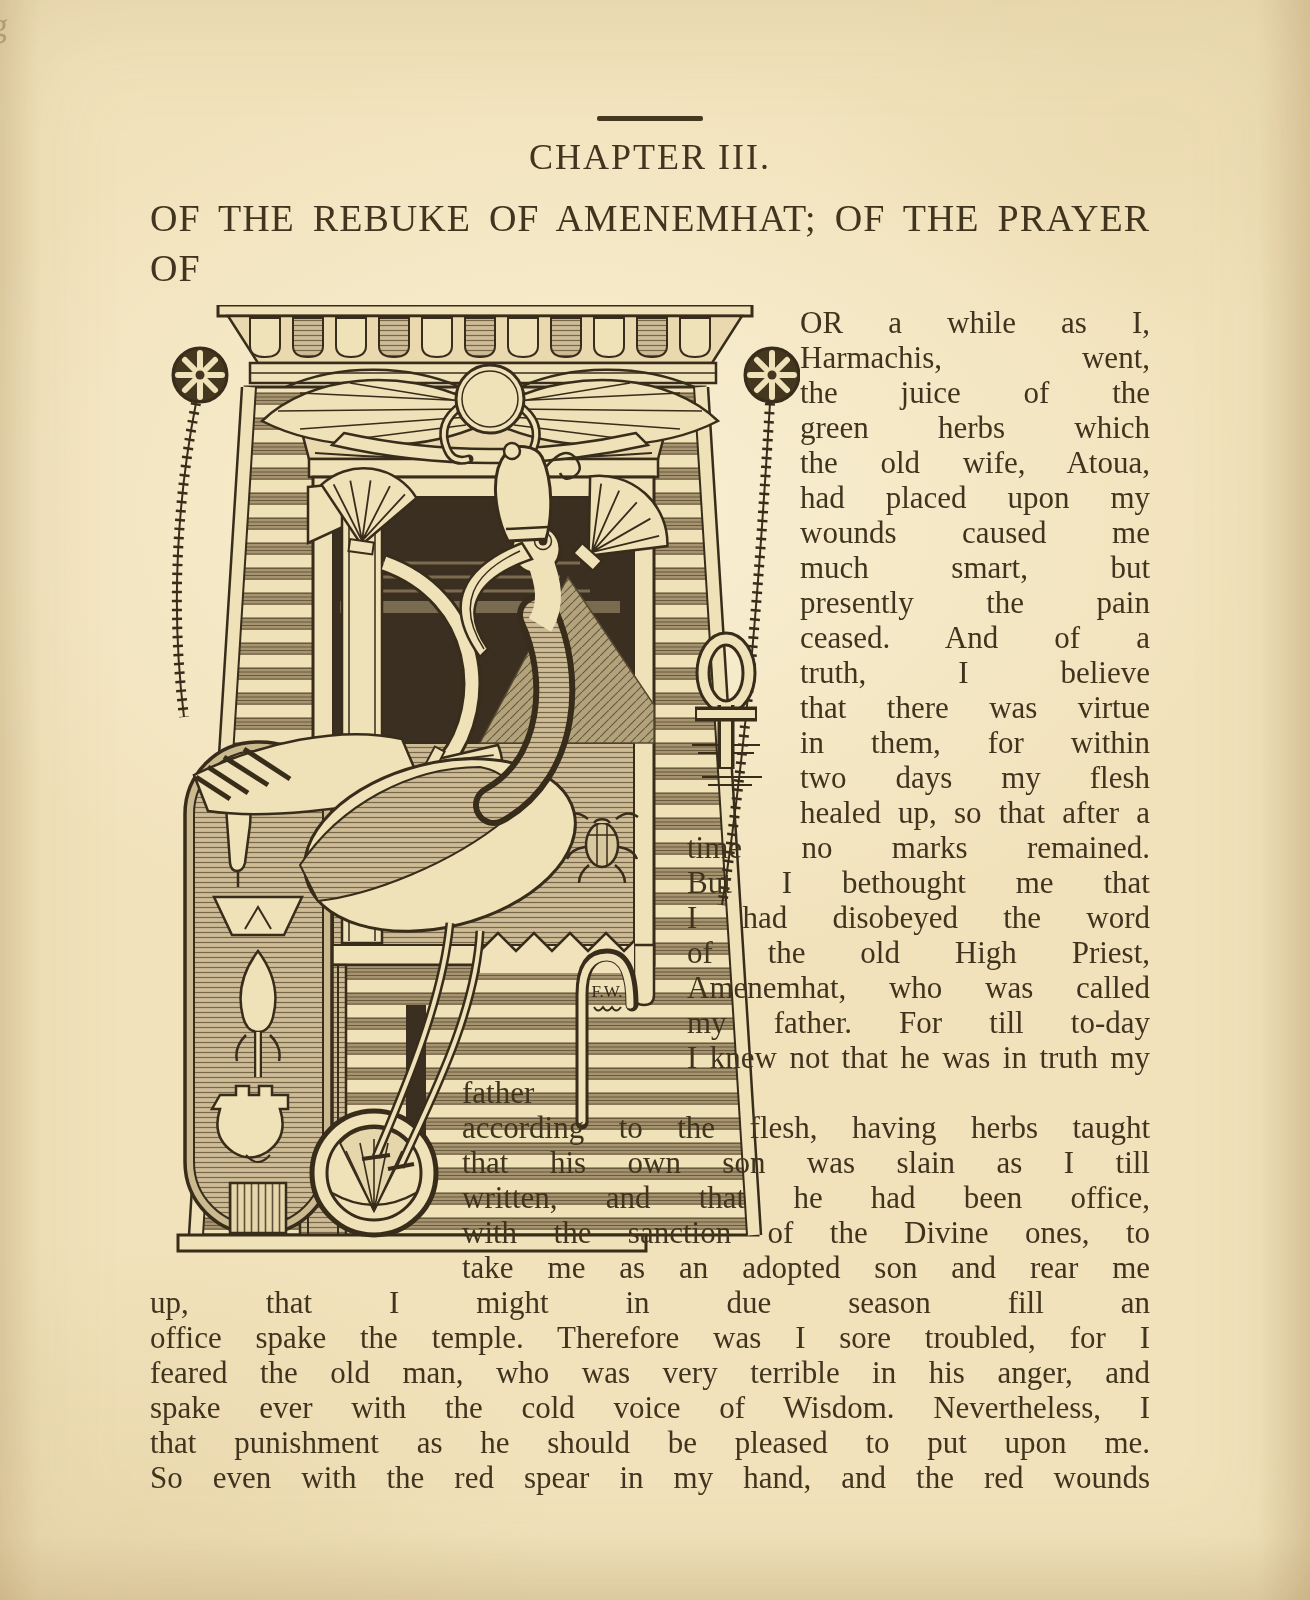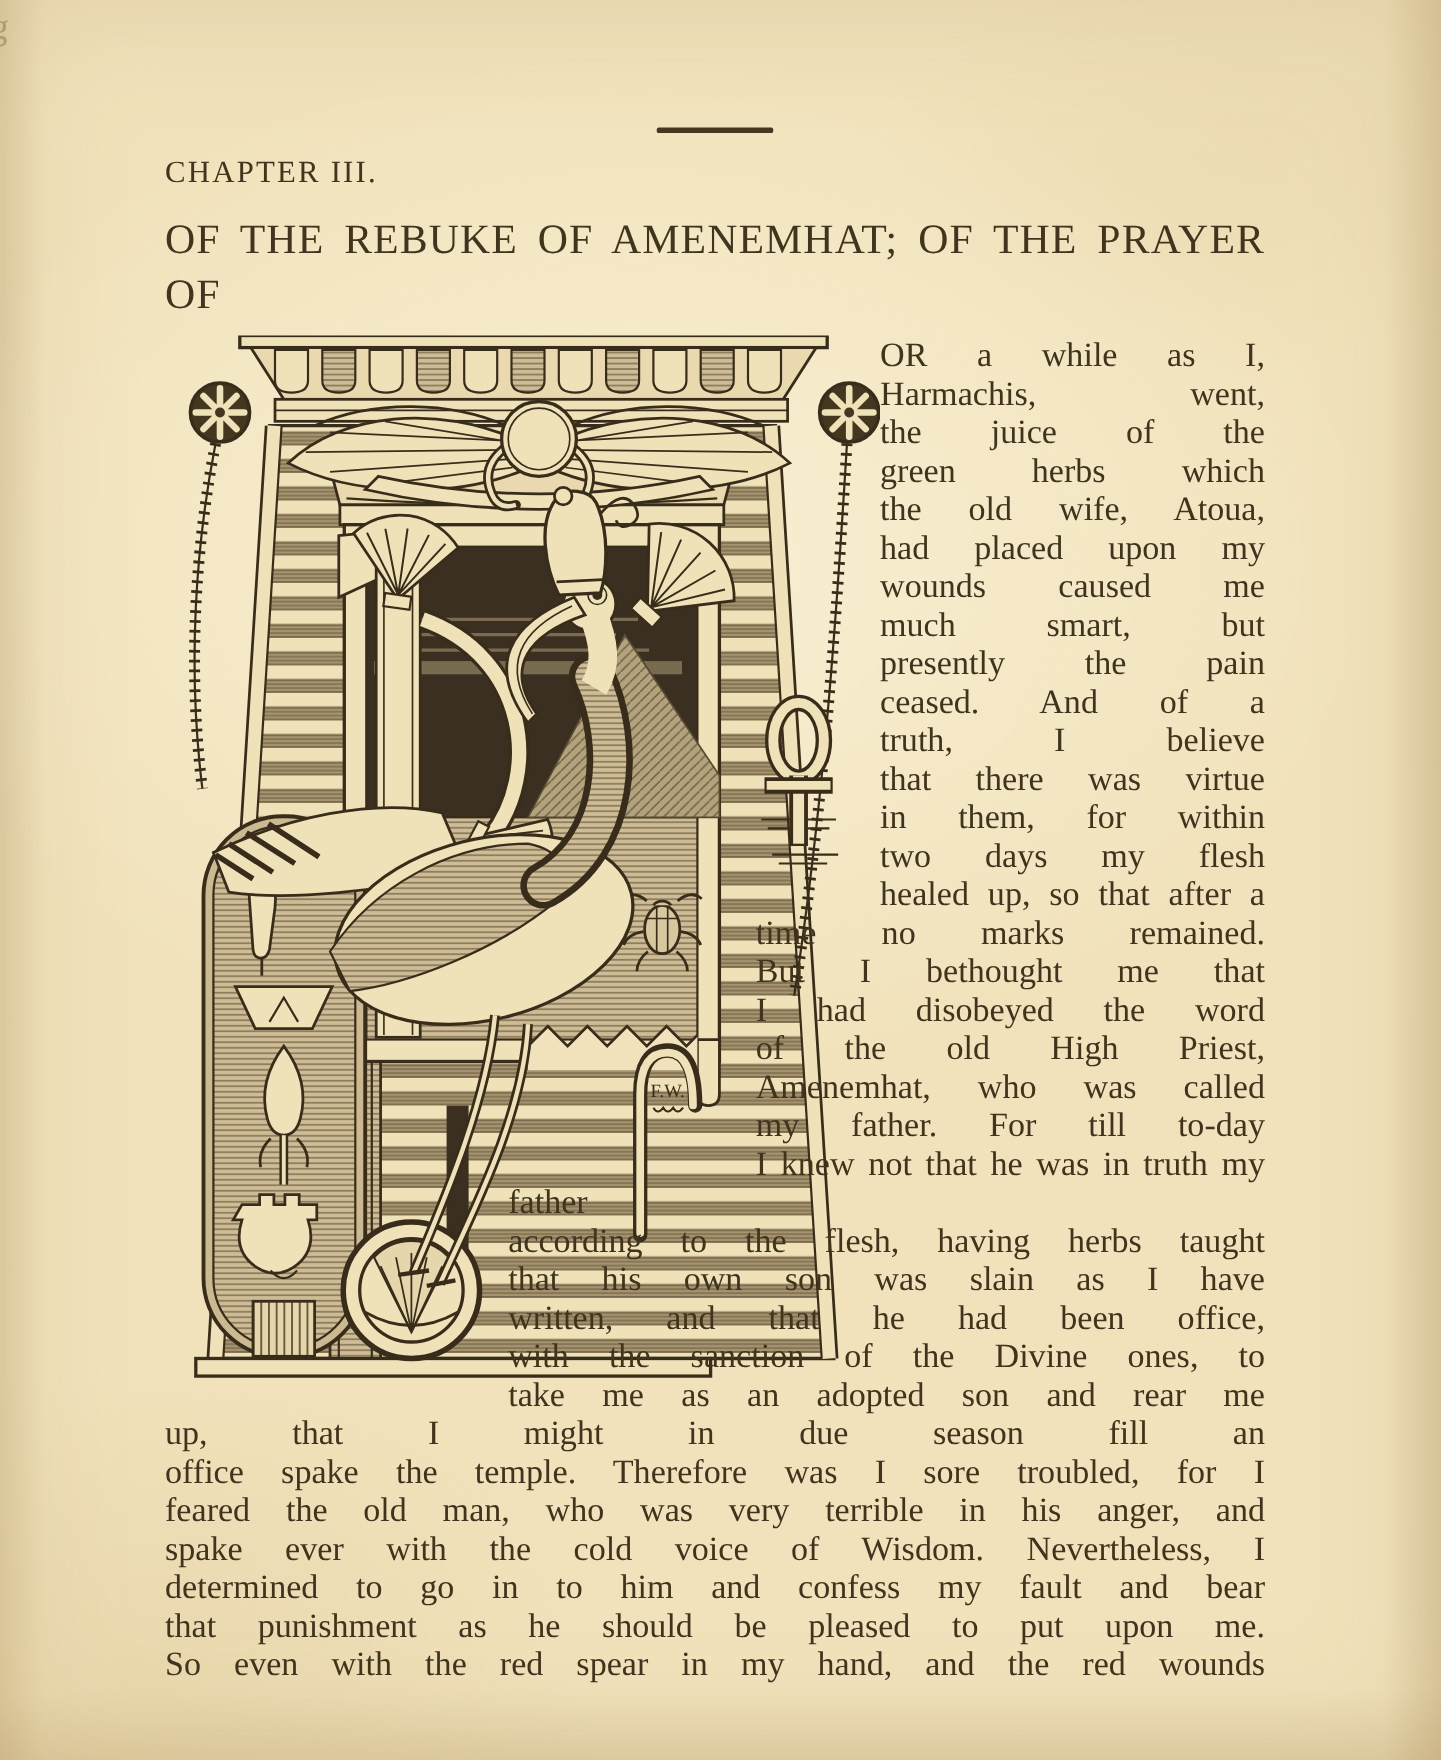--- a/index.html
+++ b/index.html
@@ -23,22 +23,22 @@
   .showthrough{
     position:absolute;left:-9px;top:6px;
     font-size:34px;color:rgba(112,92,55,.40);
     transform:rotate(6deg);
   }
   .rule{
     width:106px;height:5px;background:#44381f;
     margin:116px auto 0;border-radius:2px;
   }
   .chapter{
-    font-size:28px;line-height:48px;font-weight:normal;
-    text-align:left;letter-spacing:2px;
+    font-size:36px;line-height:48px;font-weight:normal;
+    text-align:center;letter-spacing:2px;
     margin:12px 0 0;color:#41351f;
   }
   .subtitle{
     font-size:38px;line-height:50px;
     letter-spacing:1px;word-spacing:7px;
     text-align:justify;text-align-last:justify;
     color:#41351f;
   }
   .subtitle.first{margin-top:12px;}
   .para{margin-top:12px;}
@@ -318,26 +318,25 @@
     <div class="tline">two days my flesh</div>
     <div class="tline">healed up, so that after a</div>
     <div class="tline">time no marks remained.</div>
     <div class="tline">But I bethought me that</div>
     <div class="tline">I had disobeyed the word</div>
     <div class="tline">of the old High Priest,</div>
     <div class="tline">Amenemhat, who was called</div>
     <div class="tline">my father.  For till to-day</div>
     <div class="tline">I knew not that he was in truth my father</div>
     <div class="tline">according to the flesh, having herbs taught</div>
-    <div class="tline">that his own son was slain as I have</div>
+    <div class="tline">that his own son was slain as I till</div>
     <div class="tline">written, and that he had been office,</div>
     <div class="tline">with the sanction of the Divine ones, to</div>
     <div class="tline">take me as an adopted son and rear me</div>
     <div class="tline">up, that I might in due season fill an</div>
     <div class="tline">office spake the temple.  Therefore was I sore troubled, for I</div>
     <div class="tline">feared the old man, who was very terrible in his anger, and</div>
     <div class="tline">spake ever with the cold voice of Wisdom.  Nevertheless, I</div>
-    <div class="tline">determined to go in to him and confess my fault and bear</div>
     <div class="tline">that punishment as he should be pleased to put upon me.</div>
     <div class="tline">So even with the red spear in my hand, and the red wounds</div>
   </div>
 
 </div>
 
 </body></html>

